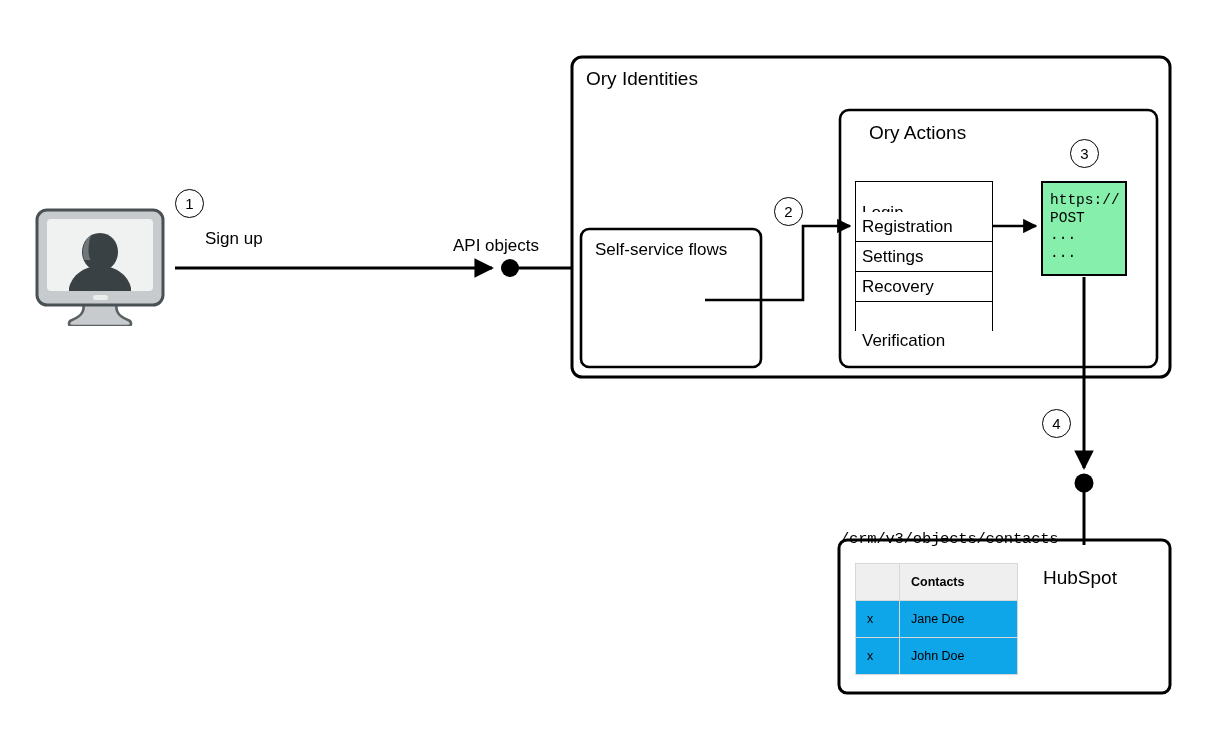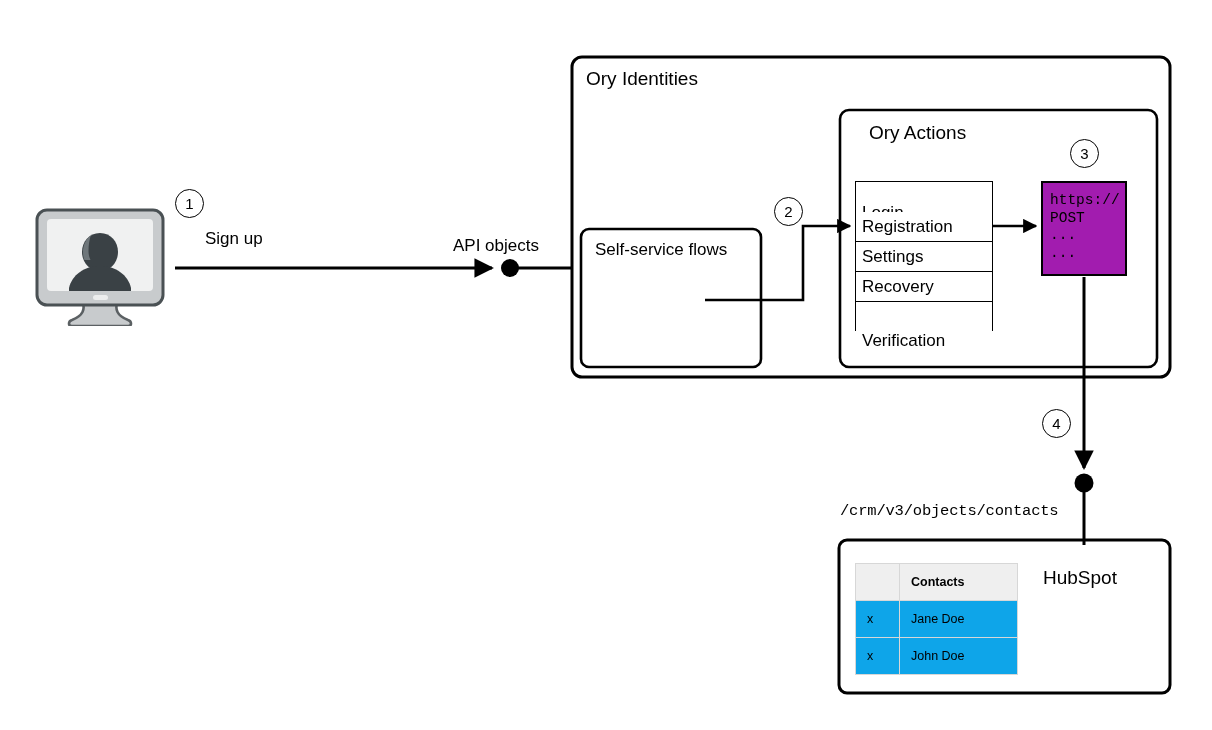--- a/index.html
+++ b/index.html
@@ -33,20 +33,21 @@
   .title-lg { font-size: 19px; }
   .title-md { font-size: 17px; }
   .mono {
     font-family: "Liberation Mono", "DejaVu Sans Mono", monospace;
     font-size: 14.5px;
   }
   .mono-path {
     font-family: "Liberation Mono", "DejaVu Sans Mono", monospace;
     font-size: 15.5px;
     letter-spacing: -0.2px;
+    margin-top: 28px;
   }
   .badge {
     position: absolute;
     width: 29px;
     height: 29px;
     border: 1.6px solid #000;
     border-radius: 50%;
     box-sizing: border-box;
     display: flex;
     align-items: center;
@@ -78,21 +79,21 @@
     background: #fff;
   }
   #code-box {
     position: absolute;
     left: 1041px;
     top: 181px;
     width: 86px;
     height: 95px;
     border: 2px solid #000;
     box-sizing: border-box;
-    background: #a21caf;
+    background: #86efac;
     padding: 9px 0 0 7px;
   }
   #code-box div { line-height: 1.22; }
   #contacts-table {
     position: absolute;
     left: 855px;
     top: 563px;
     width: 163px;
     border: 1px solid #d7d7d7;
     border-collapse: collapse;

